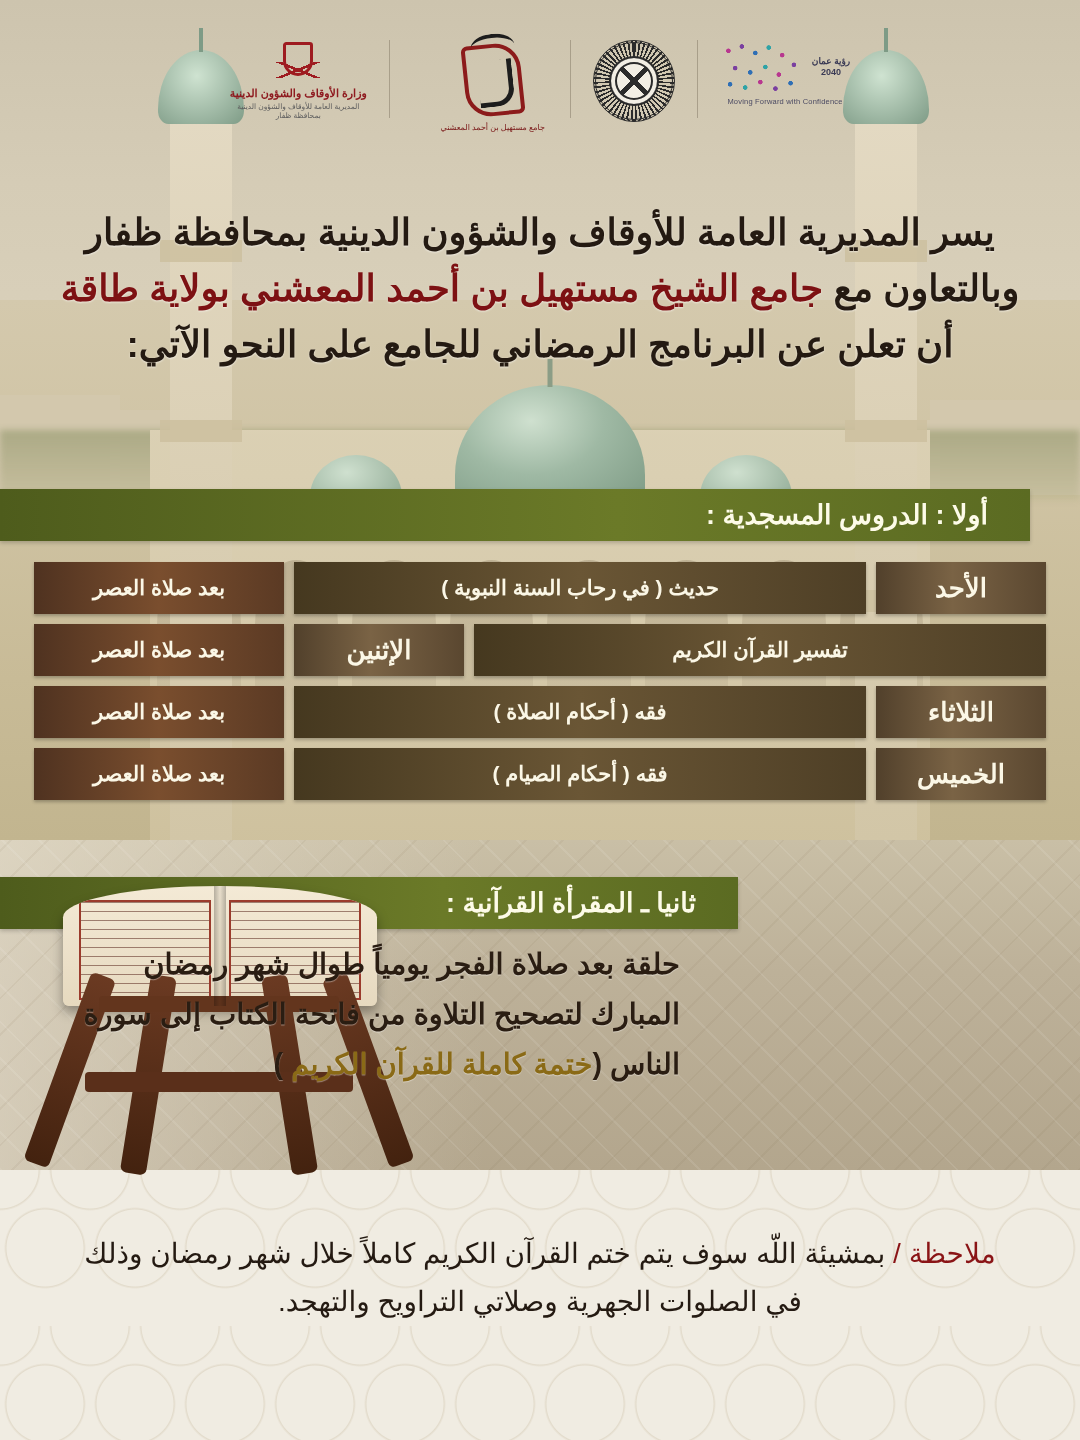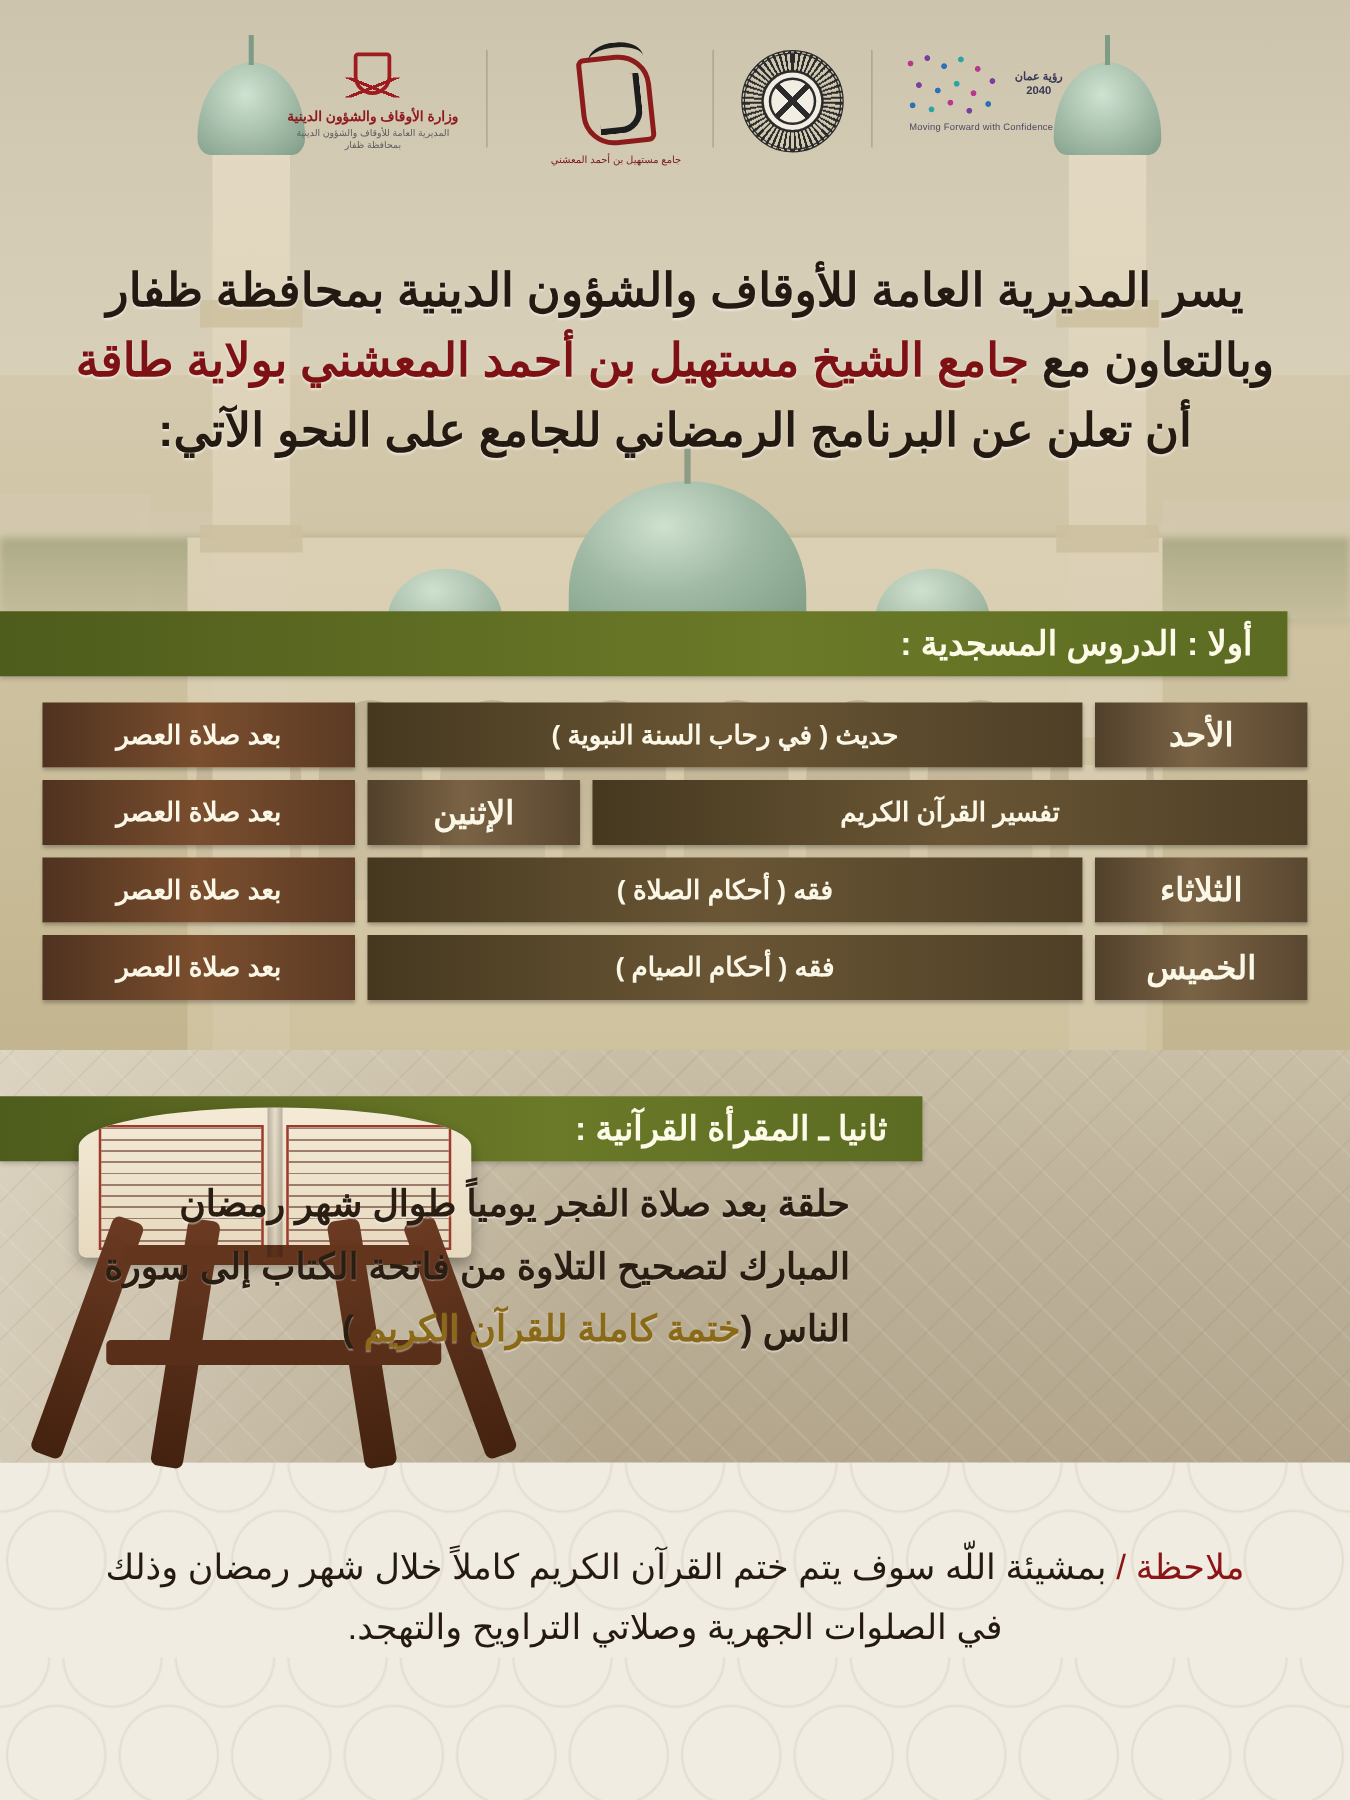--- a/index.html
+++ b/index.html
@@ -176,21 +176,21 @@
     color:#241a12;
     text-shadow: 0 1px 2px rgba(255,255,255,.55);
   }
   .hl-red { color:#7d1113; }
 
   
   .sec-bar {
     position:absolute; height:52px; z-index:7;
     background: linear-gradient(to left, #5b6b22 0%, #6b7a28 40%, #4e5c1c 100%);
     display:flex; align-items:center; justify-content:flex-start;
-    padding:0 28px;
+    padding:0 42px;
     color:#fdfbe8; font-size:27px; font-weight:bold;
     box-shadow:0 2px 4px rgba(0,0,0,.2);
   }
   #sec1 { left:0; top:489px; width:1030px; }
   #sec2 { left:0; top:877px; width:738px; }
 
   
   .table { position:absolute; left:34px; top:562px; width:1012px; z-index:7; }
   .trow { display:flex; gap:10px; margin-bottom:10px; height:52px; }
   .cell {

